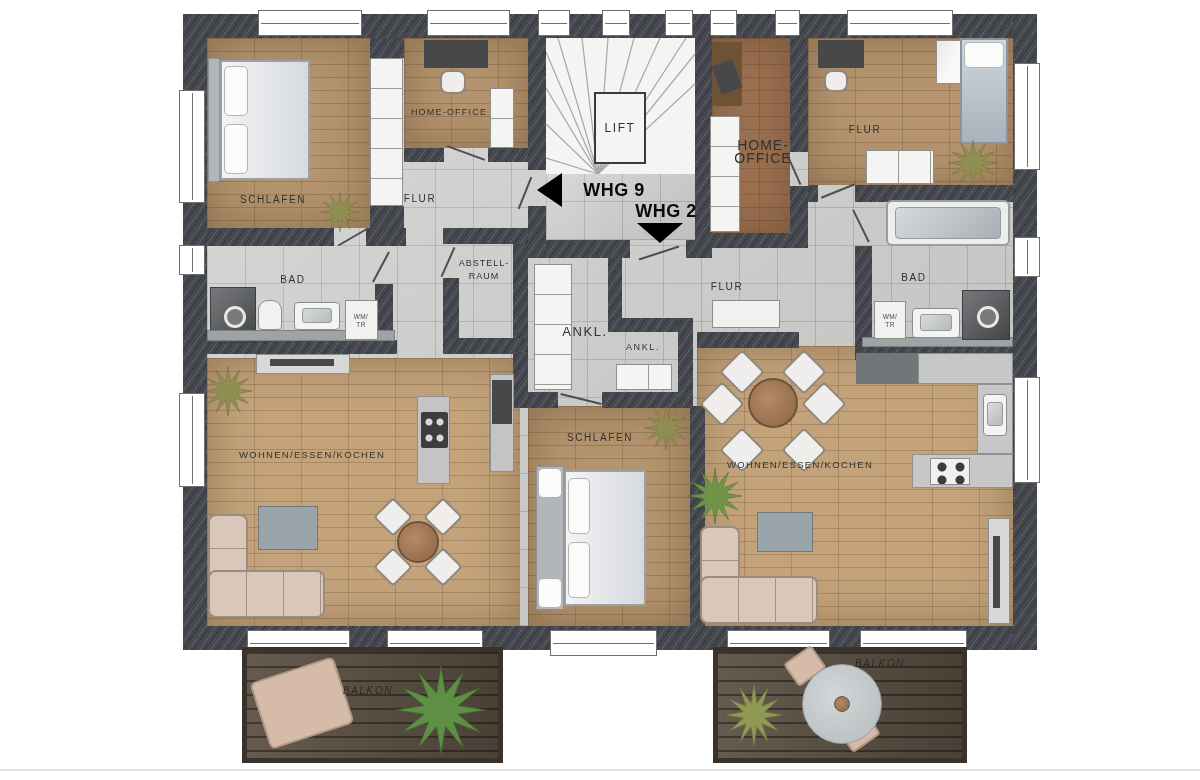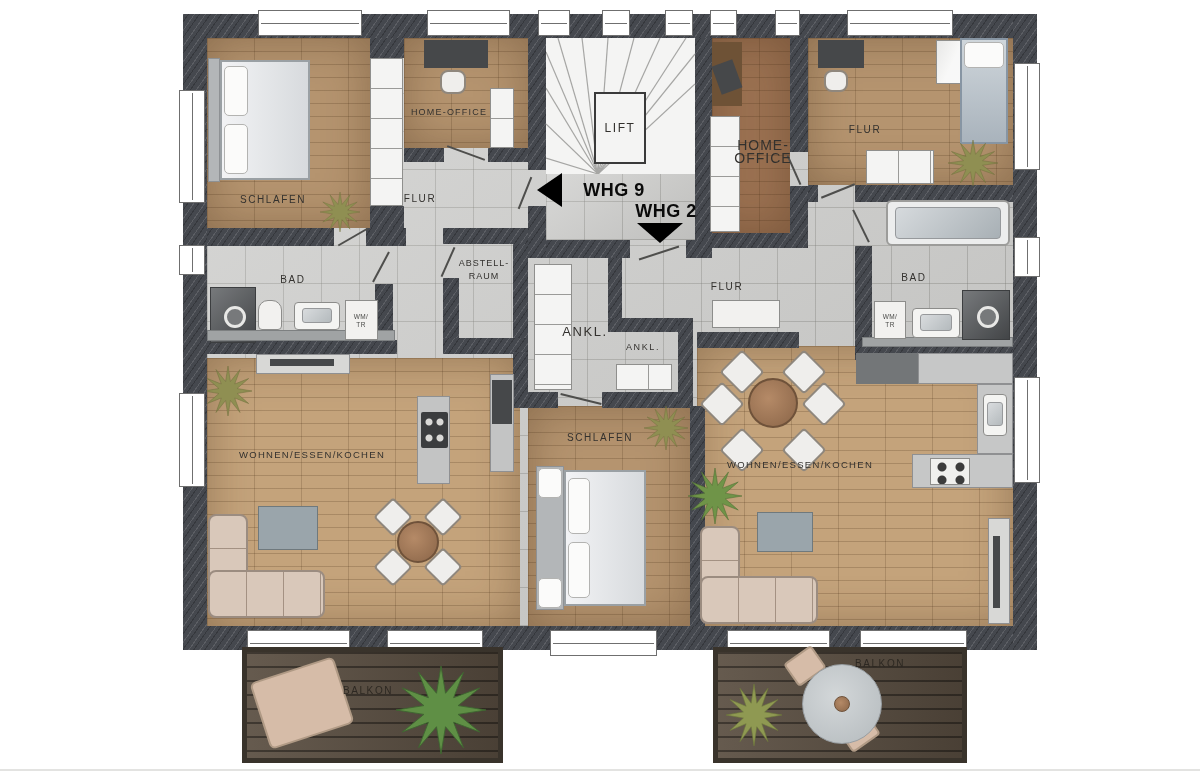--- a/index.html
+++ b/index.html
@@ -27,21 +27,21 @@
   
   .win{position:absolute;background:#fff;border:1px solid #6f6f6f;box-sizing:border-box;}
   .win-h::after{content:"";position:absolute;left:2px;right:2px;top:50%;border-top:1px solid #6f6f6f;}
   .win-v::after{content:"";position:absolute;top:2px;bottom:2px;left:50%;border-left:1px solid #6f6f6f;}
   
   .lbl{position:absolute;transform:translate(-50%,-50%);font-size:10px;letter-spacing:1.6px;
        color:#33312e;white-space:nowrap;text-align:center;}
   .lbl.two{line-height:13px;}
   .lbl.big{font-weight:bold;font-size:18px;letter-spacing:.5px;color:#0a0a0a;}
   .lbl.tiny{font-size:6.5px;letter-spacing:.4px;line-height:7.5px;color:#4a4a48;}
-  .lbl.deck-lbl{color:#2d2822;}
+  .lbl.deck-lbl{color:#2d2822;font-style:italic;}
   
   .furn-white{position:absolute;background:#f2f1ef;border:1px solid #8d8d8b;box-sizing:border-box;}
   .closet{position:absolute;background:#f4f4f3;border:1px solid #8f8f8d;box-sizing:border-box;
     background-image:linear-gradient(115deg,rgba(0,0,0,.05),rgba(255,255,255,.4) 60%);}
   .panel-v{background-image:repeating-linear-gradient(180deg,transparent 0 29px,#9a9a98 29px 30px);}
   .panel-h{background-image:repeating-linear-gradient(90deg,transparent 0 31px,#9a9a98 31px 32px);}
   .grayfurn{position:absolute;background:#c3c4c4;border:1px solid #8f9092;box-sizing:border-box;}
   .darkfurn{position:absolute;background:#46484a;}
   .sofa{position:absolute;background:#d9c8ba;border:2px solid #9b8c80;border-radius:8px;box-sizing:border-box;}
   .cush-h{background-image:repeating-linear-gradient(90deg,transparent 0 36px,rgba(120,100,85,.55) 36px 37px);}

